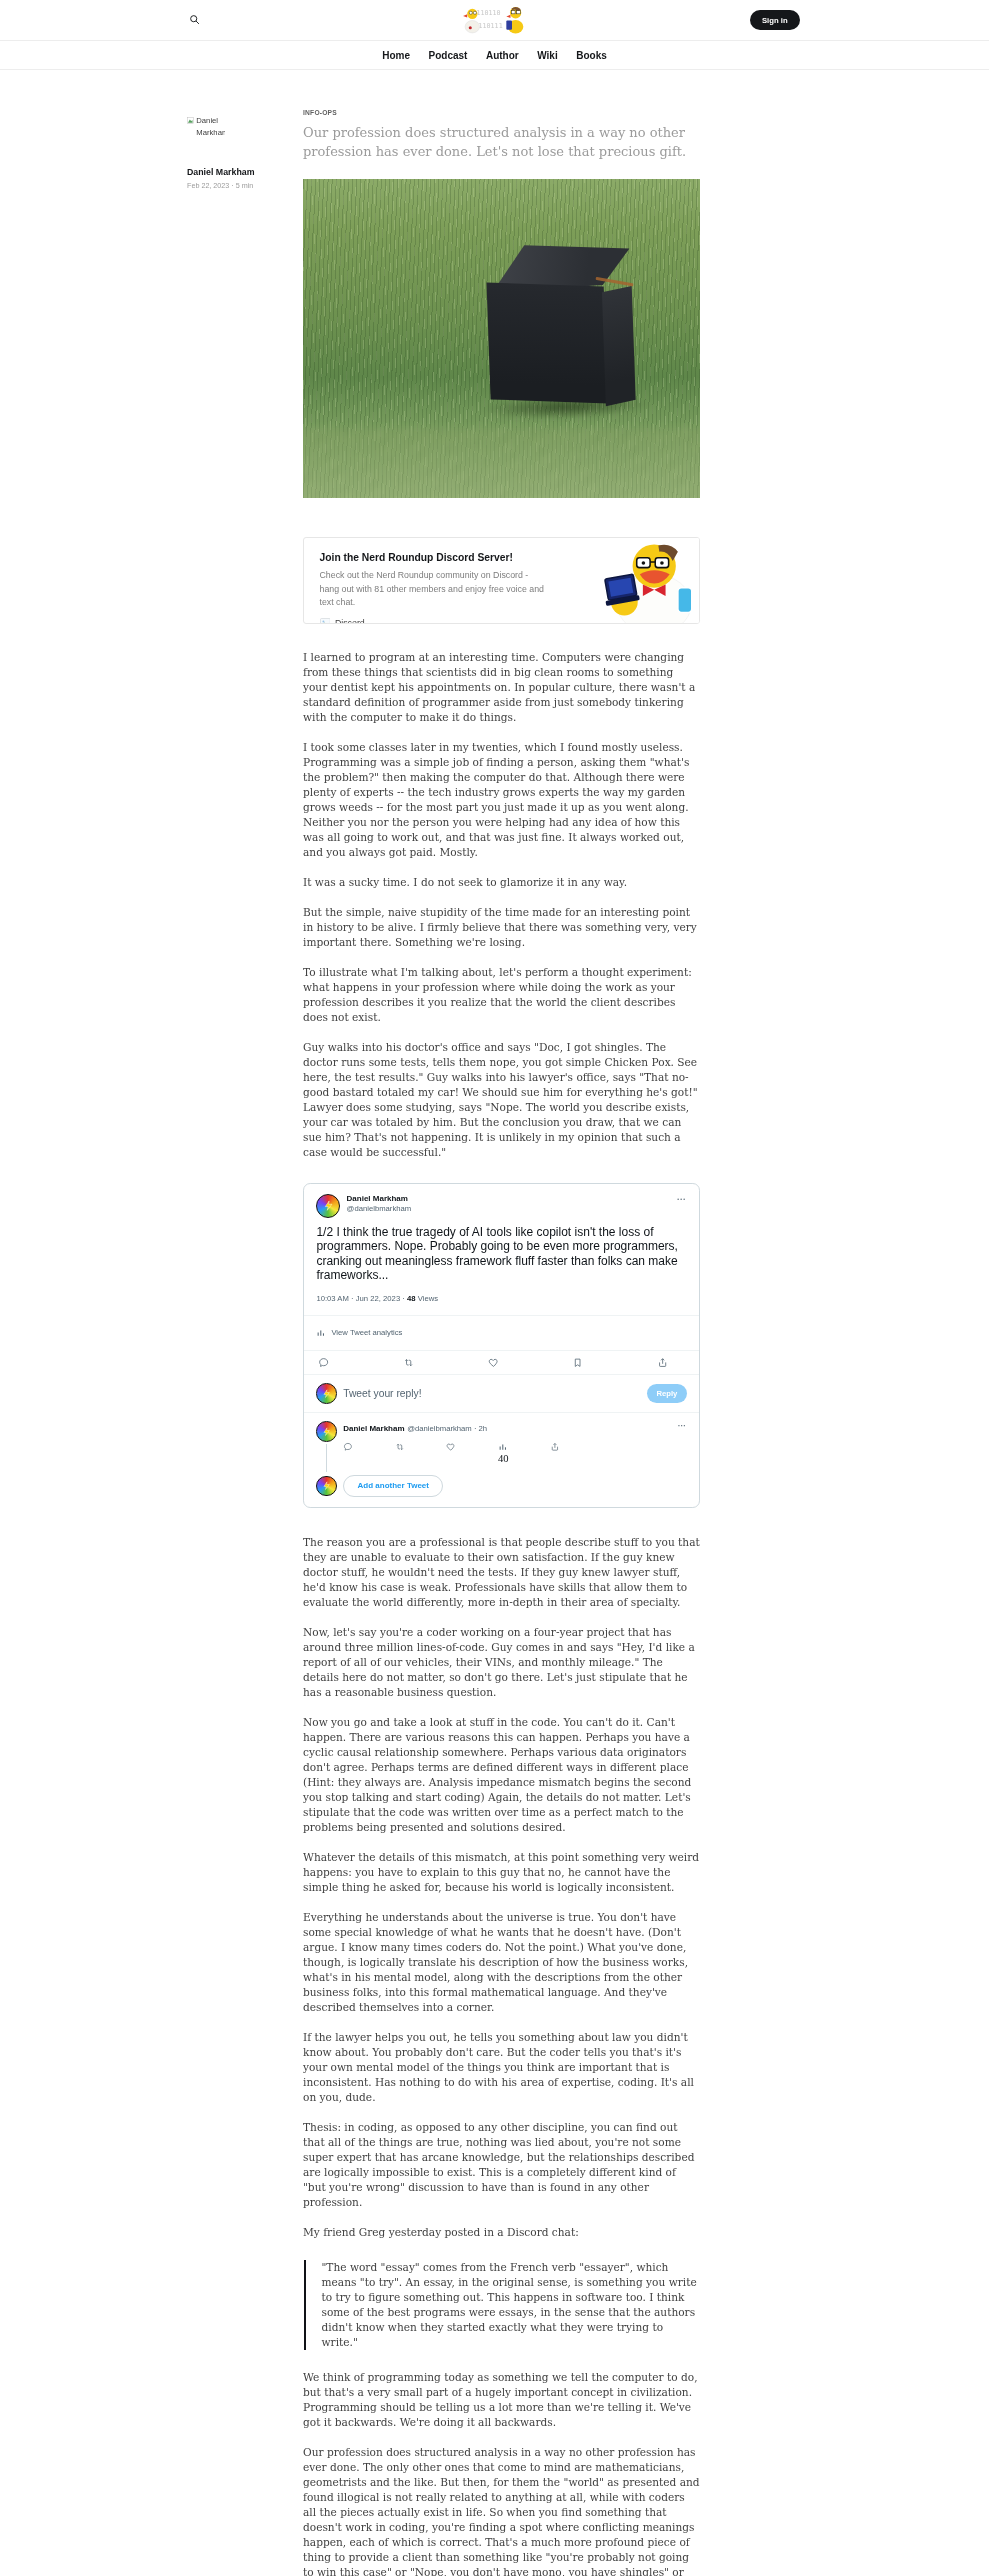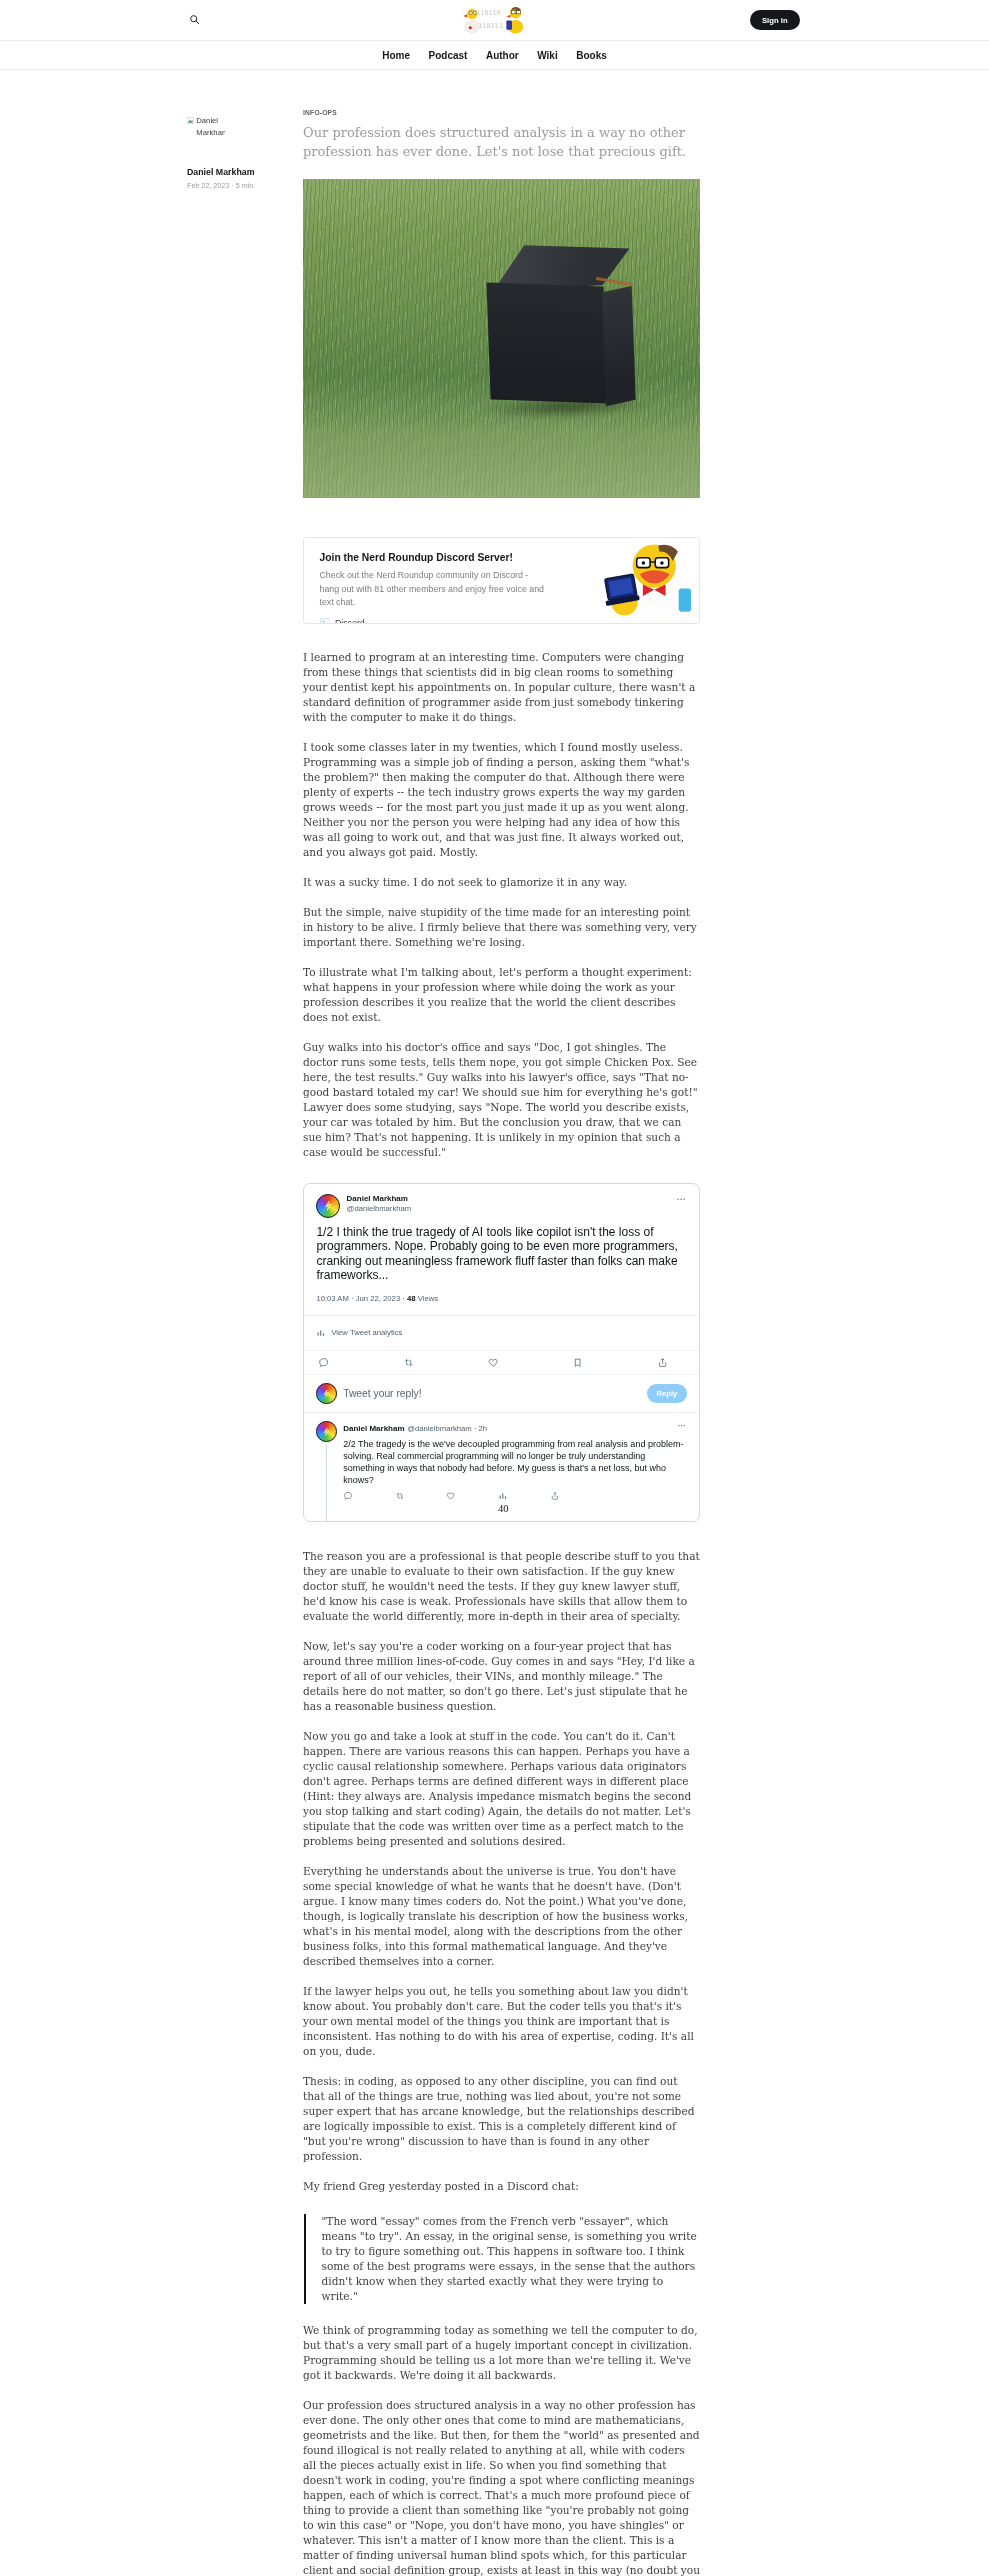--- a/index.html
+++ b/index.html
@@ -310,21 +310,20 @@
               <span class="t-name">Daniel Markham</span>
               <span class="t-handle">@danielbmarkham · 2h</span>
               <span class="t-more" style="margin-left:auto;">
                 <svg width="9.3" height="9.3" viewBox="0 0 24 24" fill="#536471">
                     <circle cx="5" cy="12" r="1.7"></circle>
                     <circle cx="12" cy="12" r="1.7"></circle>
                     <circle cx="19" cy="12" r="1.7"></circle>
                   </svg>
               </span>
             </div>
-            <div class="t2-text">2/2 The tragedy is the we've decoupled programming from real analysis and problem-solving. Real commercial programming will no longer be truly understanding something in ways that nobody had before. My guess is that's a net loss, but who knows?</div>
             <div class="t2-actions">
               <span class="act">
                   <svg width="9.8" height="9.8" viewBox="0 0 24 24" fill="none" stroke="#536471" stroke-width="1.7">
                     <path d="M12 3.5C7 3.5 3.5 6.9 3.5 11c0 2.1 1 4 2.6 5.3L5.4 20l3.9-1.9c.9.2 1.8.4 2.7.4 5 0 8.5-3.4 8.5-7.5S17 3.5 12 3.5z"></path>
                   </svg>
                 </span>
               <span class="act">
                   <svg width="9.8" height="9.8" viewBox="0 0 24 24" fill="none" stroke="#536471" stroke-width="1.7">
                     <path d="M7.5 5.5 L5 8 M7.5 5.5 L10 8 M7.5 5.5 v9 a2.5 2.5 0 0 0 2.5 2.5 h2"></path>
                     <path d="M16.5 18.5 L19 16 M16.5 18.5 L14 16 M16.5 18.5 v-9 a2.5 2.5 0 0 0 -2.5 -2.5 h-2"></path>
@@ -344,25 +343,34 @@
                   <svg width="9.8" height="9.8" viewBox="0 0 24 24" fill="none" stroke="#536471" stroke-width="1.7">
                     <path d="M12 14.5V4"></path>
                     <path d="M8.5 7 12 3.5 15.5 7"></path>
                     <path d="M5.5 11.5v7a1.5 1.5 0 0 0 1.5 1.5h10a1.5 1.5 0 0 0 1.5-1.5v-7"></path>
                   </svg>
                 </span>
             </div>
           </div>
         </div>
 
+        <div class="add-tweet-row">
+          <div class="t-avatar sm">
+            <svg width="9.3" height="9.3" viewBox="0 0 24 24">
+                <polygon points="13,2 5,14 11,14 9,22 19,9 12,9" fill="#ffd900" stroke="#fff" stroke-width="1"></polygon>
+              </svg>
+          </div>
+          <button class="add-tweet-btn">Add another Tweet</button>
+        </div>
       </div>
 
       <p>The reason you are a professional is that people describe stuff to you that they are unable to evaluate to their own satisfaction. If the guy knew doctor stuff, he wouldn't need the tests. If they guy knew lawyer stuff, he'd know his case is weak. Professionals have skills that allow them to evaluate the world differently, more in-depth in their area of specialty.</p>
       <p>Now, let's say you're a coder working on a four-year project that has around three million lines-of-code. Guy comes in and says "Hey, I'd like a report of all of our vehicles, their VINs, and monthly mileage." The details here do not matter, so don't go there. Let's just stipulate that he has a reasonable business question.</p>
       <p>Now you go and take a look at stuff in the code. You can't do it. Can't happen. There are various reasons this can happen. Perhaps you have a cyclic causal relationship somewhere. Perhaps various data originators don't agree. Perhaps terms are defined different ways in different place (Hint: they always are. Analysis impedance mismatch begins the second you stop talking and start coding) Again, the details do not matter. Let's stipulate that the code was written over time as a perfect match to the problems being presented and solutions desired.</p>
+      <p>Whatever the details of this mismatch, at this point something very weird happens: you have to explain to this guy that no, he cannot have the simple thing he asked for, because his world is logically inconsistent.</p>
       <p>Everything he understands about the universe is true. You don't have some special knowledge of what he wants that he doesn't have. (Don't argue. I know many times coders do. Not the point.) What you've done, though, is logically translate his description of how the business works, what's in his mental model, along with the descriptions from the other business folks, into this formal mathematical language. And they've described themselves into a corner.</p>
       <p>If the lawyer helps you out, he tells you something about law you didn't know about. You probably don't care. But the coder tells you that's it's your own mental model of the things you think are important that is inconsistent. Has nothing to do with his area of expertise, coding. It's all on you, dude.</p>
       <p>Thesis: in coding, as opposed to any other discipline, you can find out that all of the things are true, nothing was lied about, you're not some super expert that has arcane knowledge, but the relationships described are logically impossible to exist. This is a completely different kind of "but you're wrong" discussion to have than is found in any other profession.</p>
       <p>My friend Greg yesterday posted in a Discord chat:</p>
 
       <blockquote class="post-quote">"The word "essay" comes from the French verb "essayer", which means "to try". An essay, in the original sense, is something you write to try to figure something out. This happens in software too. I think some of the best programs were essays, in the sense that the authors didn't know when they started exactly what they were trying to write."</blockquote>
 
       <p>We think of programming today as something we tell the computer to do, but that's a very small part of a hugely important concept in civilization. Programming should be telling us a lot more than we're telling it. We've got it backwards. We're doing it all backwards.</p>
       <p>Our profession does structured analysis in a way no other profession has ever done. The only other ones that come to mind are mathematicians, geometrists and the like. But then, for them the "world" as presented and found illogical is not really related to anything at all, while with coders all the pieces actually exist in life. So when you find something that doesn't work in coding, you're finding a spot where conflicting meanings happen, each of which is correct. That's a much more profound piece of thing to provide a client than something like "you're probably not going to win this case" or "Nope, you don't have mono, you have shingles" or whatever. This isn't a matter of I know more than the client. This is a matter of finding universal human blind spots which, for this particular client and social definition group, exists at least in this way (no doubt you business guys are being illogical about many more things, but here's one thing I found for you that you'll need to clear up.)</p>
 

